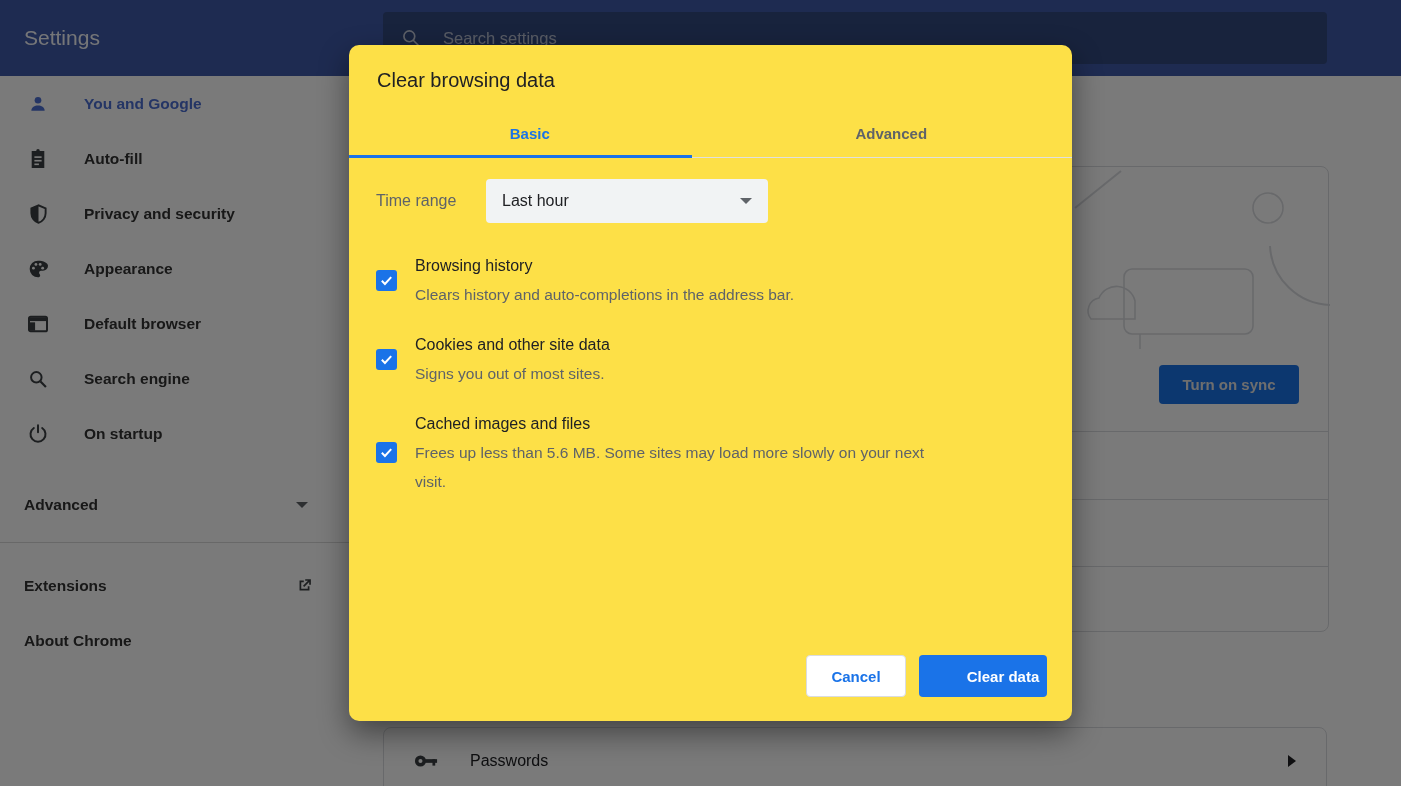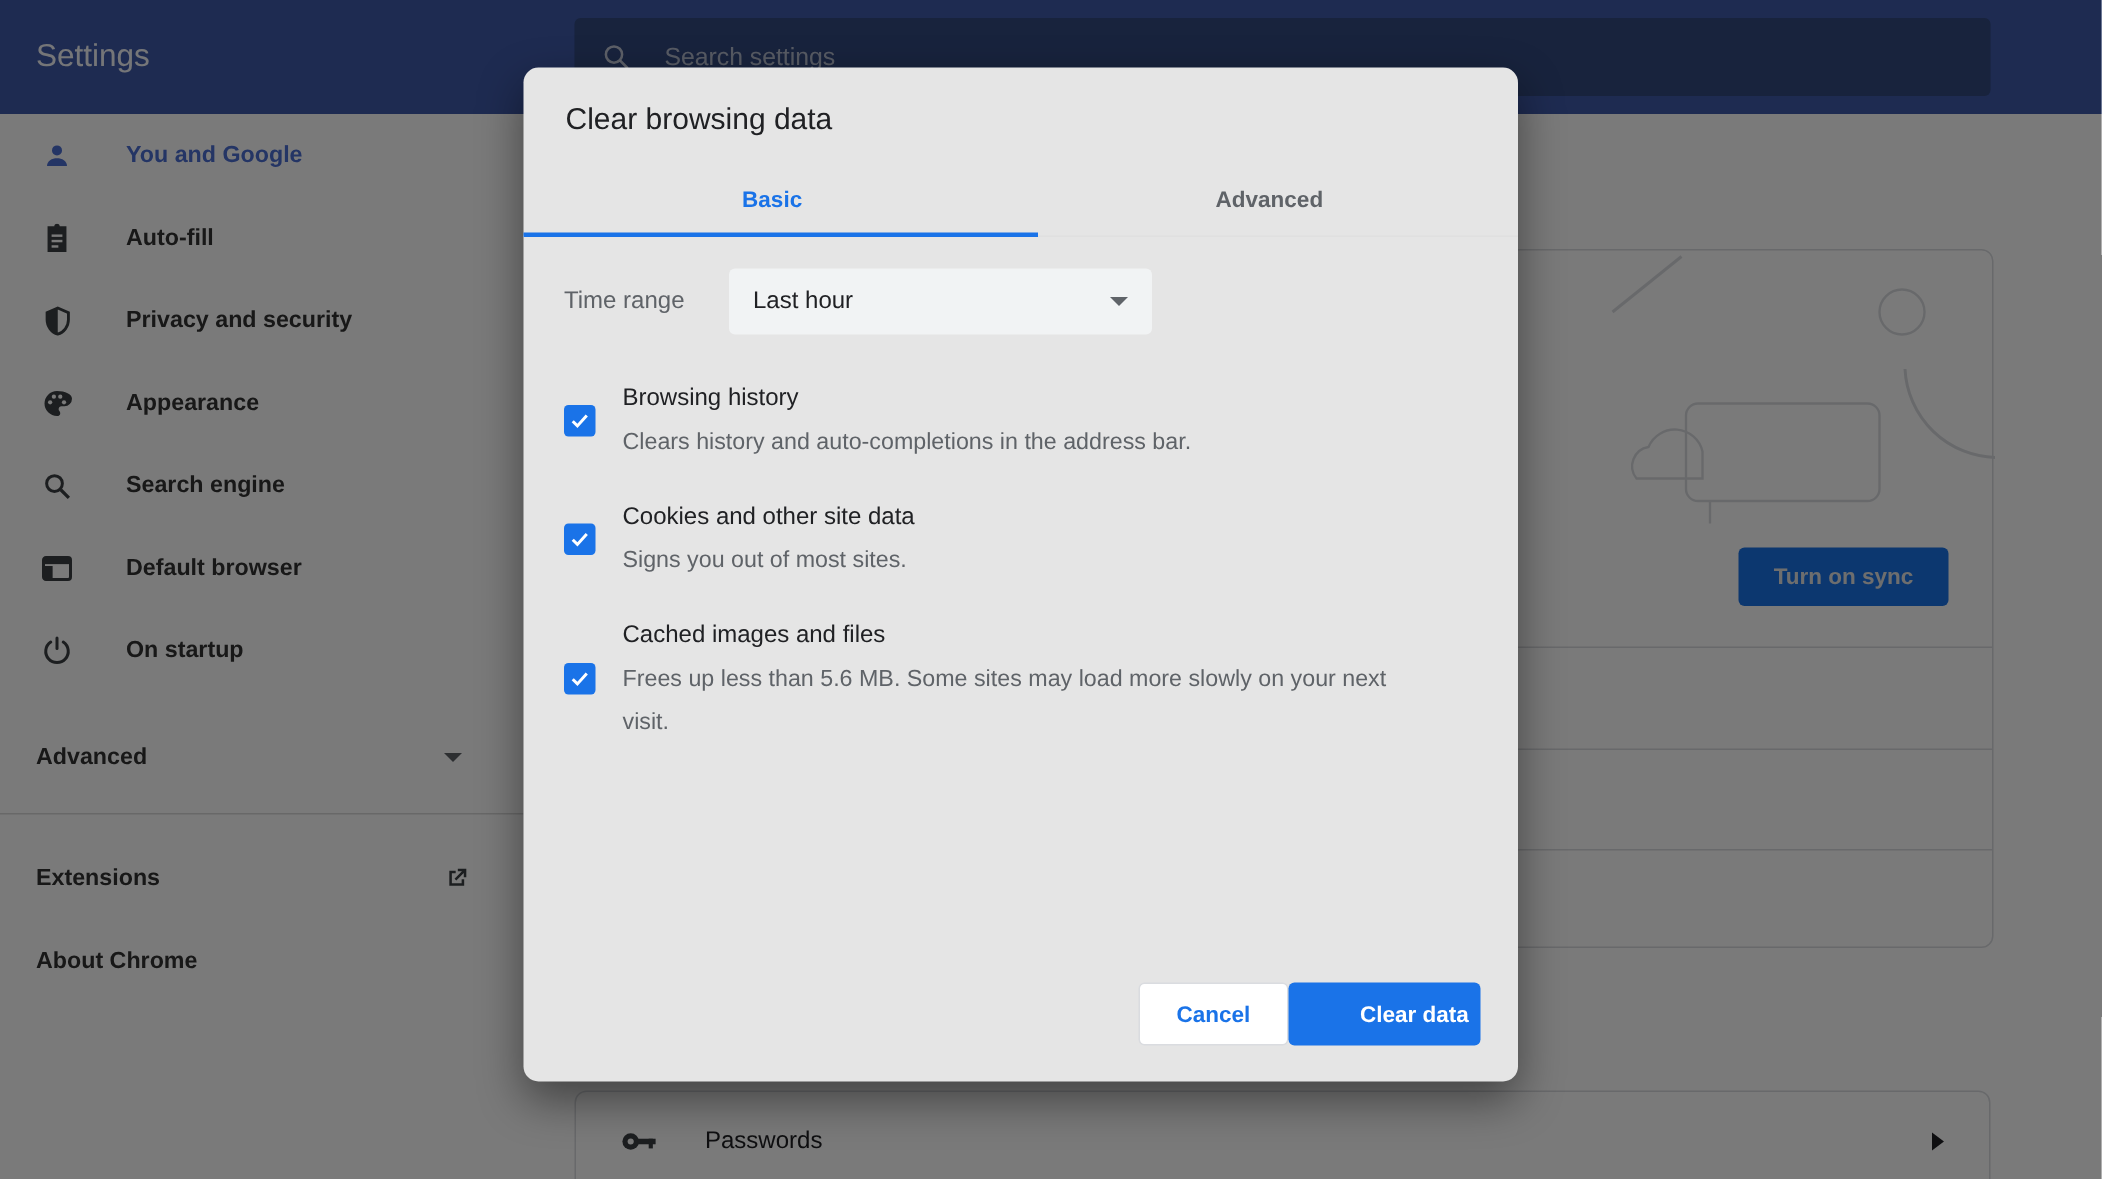--- a/index.html
+++ b/index.html
@@ -44,22 +44,22 @@
   .card-divider { position:absolute; left:0; right:0; height:0; border-top:1px solid #dadce0; }
   .pw-card { position:absolute; left:383px; top:727px; width:944px; height:90px;
     background:#fff; border:1px solid #dadce0; border-radius:8px; }
   .pw-row { display:flex; align-items:center; height:66px; padding:0 30px; cursor:pointer; }
   .pw-row .lbl { margin-left:32px; font-size:16px; color:#202124; }
   .chev { margin-left:auto; width:0; height:0; border-top:6px solid transparent;
     border-bottom:6px solid transparent; border-left:8px solid #202124; }
 
   
   .scrim { position:absolute; inset:0; background:rgba(0,0,0,0.52); z-index:10; }
-  .dialog { position:absolute; left:349px; top:45px; width:663px; height:676px;
-    background:#e5e5e5; border-radius:10px; z-index:20;
+  .dialog { position:absolute; left:349px; top:45px; width:723px; height:676px;
+    background:#fde047; border-radius:10px; z-index:20;
     box-shadow:0 12px 30px rgba(0,0,0,0.45); }
   .dlg-title { padding:24px 28px 18px 28px; font-size:20px; color:#202124; }
   .tabs { display:flex; height:48px; border-bottom:1px solid #e0e0e0; position:relative; }
   .tab { width:50%; display:flex; align-items:center; justify-content:center;
     font-size:15px; font-weight:bold; color:#5f6368; cursor:pointer; }
   .tab.active { color:#1a73e8; }
   .tab-underline { position:absolute; left:0; bottom:-1px; width:343px; height:3px;
     background:#1a73e8; }
   .dlg-body { padding:0 27px; }
   .tr-row { margin-top:21px; display:flex; align-items:center; }
@@ -70,21 +70,21 @@
   .dd-caret { position:absolute; right:16px; width:0; height:0;
     border-left:6px solid transparent; border-right:6px solid transparent;
     border-top:6px solid #5f6368; }
   .opt-list { margin-top:28px; display:flex; flex-direction:column; gap:21px; }
   .opt-row { display:flex; align-items:center; }
   .cbx { flex:0 0 21px; width:21px; height:21px; background:#1a73e8; border-radius:3px;
     display:flex; align-items:center; justify-content:center; cursor:pointer; }
   .opt-text { margin-left:18px; max-width:530px; }
   .opt-title { font-size:16px; color:#202124; line-height:29px; }
   .opt-desc { font-size:15.5px; color:#5f6368; line-height:29px; }
-  .dlg-actions { position:absolute; right:25px; bottom:24px; display:flex; }
+  .dlg-actions { position:absolute; right:25px; bottom:24px; display:flex; gap:13px; }
   .btn { height:42px; border-radius:4px; font-size:15px; font-weight:bold;
     cursor:pointer; font-family:"Liberation Sans", sans-serif; }
   .btn.ghost { width:100px; background:#fff; border:1px solid #dadce0; color:#1a73e8; }
   .btn.primary { width:128px; background:#1a73e8; border:none; color:#fff;padding-left:40px; }
 
   svg { display:block; }
 </style>
 </head>
 <body>
 
@@ -141,36 +141,36 @@
               <circle cx="6.5" cy="11" r="1.7" fill="#fff"></circle>
               <circle cx="9.5" cy="6.5" r="1.7" fill="#fff"></circle>
               <circle cx="14.6" cy="6.5" r="1.7" fill="#fff"></circle>
               <circle cx="17.6" cy="11" r="1.7" fill="#fff"></circle>
             </svg>
         </span>
         <span class="lbl">Appearance</span>
       </div>
       <div class="nav-item">
         <span class="ico">
-          <svg width="20" height="20" viewBox="0 0 24 24">
-              <circle cx="10" cy="10" r="6.3" fill="none" stroke="#3c4043" stroke-width="2.4"></circle>
-              <line x1="15" y1="15" x2="21.5" y2="21.5" stroke="#3c4043" stroke-width="2.6"></line>
-            </svg>
-        </span>
-        <span class="lbl">Search engine</span>
-      </div>
-      <div class="nav-item">
-        <span class="ico">
           <svg width="20" height="18" viewBox="0 0 24 20">
               <rect x="1.2" y="1.2" width="21.6" height="17.6" rx="2" fill="none" stroke="#3c4043" stroke-width="2.4"></rect>
               <rect x="2" y="2" width="20" height="4.5" fill="#3c4043"></rect>
               <rect x="2" y="8" width="6.5" height="10" fill="#3c4043"></rect>
             </svg>
         </span>
         <span class="lbl">Default browser</span>
+      </div>
+      <div class="nav-item">
+        <span class="ico">
+          <svg width="20" height="20" viewBox="0 0 24 24">
+              <circle cx="10" cy="10" r="6.3" fill="none" stroke="#3c4043" stroke-width="2.4"></circle>
+              <line x1="15" y1="15" x2="21.5" y2="21.5" stroke="#3c4043" stroke-width="2.6"></line>
+            </svg>
+        </span>
+        <span class="lbl">Search engine</span>
       </div>
       <div class="nav-item">
         <span class="ico">
           <svg width="20" height="20" viewBox="0 0 24 24">
               <path d="M7 4.8a9 9 0 1 0 10 0" fill="none" stroke="#3c4043" stroke-width="2.4" stroke-linecap="round"></path>
               <line x1="12" y1="1.5" x2="12" y2="10" stroke="#3c4043" stroke-width="2.4" stroke-linecap="round"></line>
             </svg>
         </span>
         <span class="lbl">On startup</span>
       </div>

